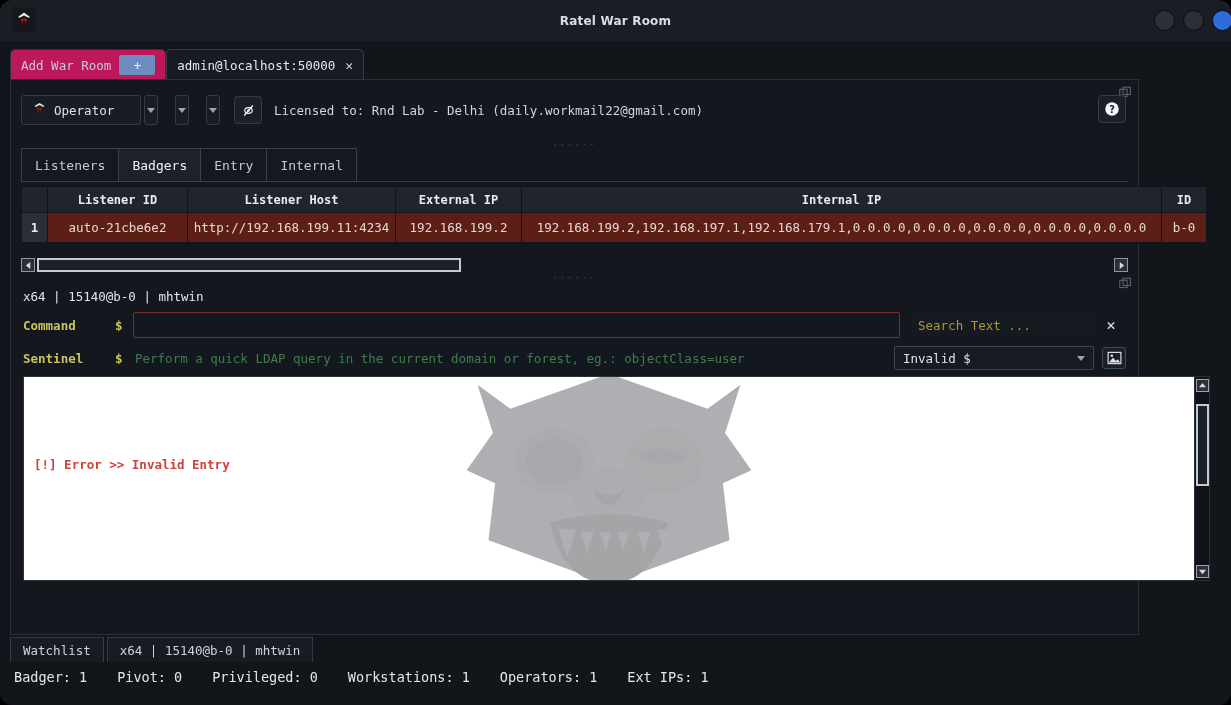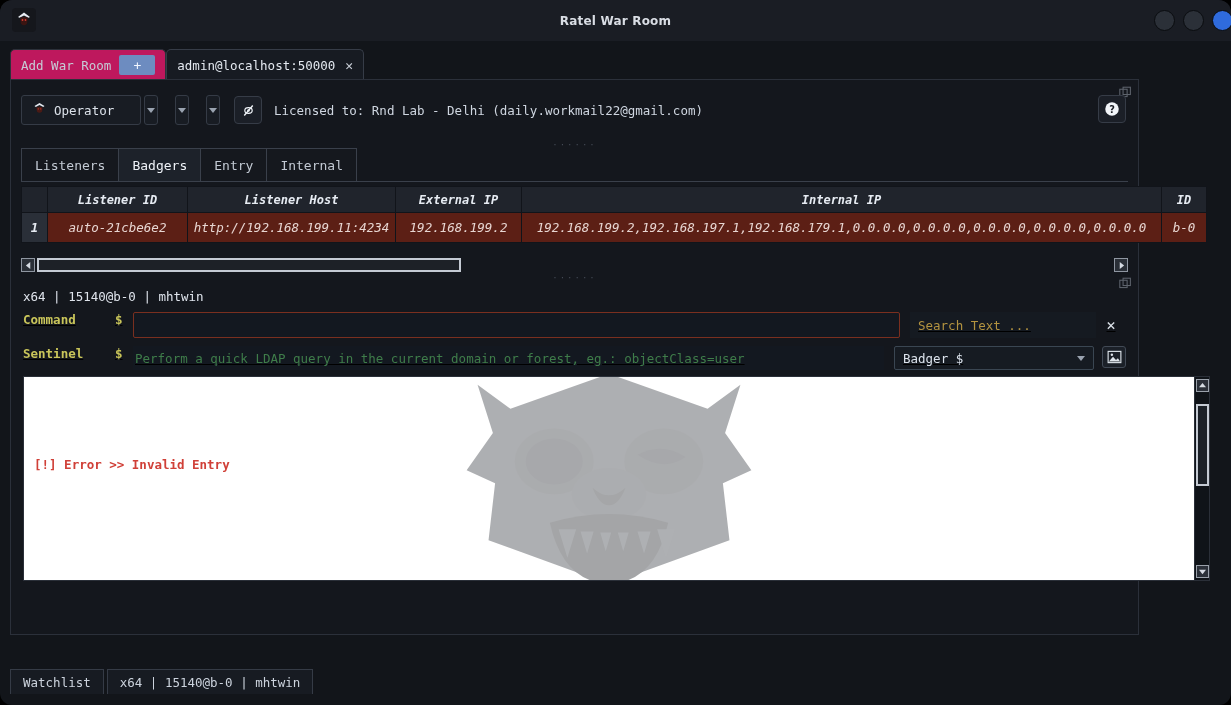--- a/index.html
+++ b/index.html
@@ -127,21 +127,21 @@
     height: 27px; padding: 16px 13px;
     display: flex; align-items: center;
     font-size: 13px; color: #c2c9d3;
     background: #15181e;
     border: 1px solid #3a404b; border-bottom: none;
     margin-right: -1px;
   }
   .ptab.active { background: #1d222a; color: #eef2f7; }
 
   
-  #table-wrap { margin: 4px 10px 0 10px; position: relative; font-style: italic; }
+  #table-wrap { margin: 4px 10px 0 10px; position: relative; }
   table.grid { width: 100%; border-collapse: collapse; table-layout: fixed; }
   table.grid th {
     background: #20242c; color: #e6ebf2;
     font-size: 12px; font-weight: bold;
     height: 26px;
     border: 1px solid #11141a;
     text-align: center;
   }
   table.grid th.corner { width: 26px; background: #20242c; }
   table.grid td {
@@ -170,21 +170,21 @@
   .sb-thumb { position: absolute; left: 2px; top: 0; width: 424px; height: 14px; background: #1d2127; border: 2px solid #c4cad3; }
   #hscroll-right-icon { margin-left: auto; }
 
   
   #session-line {
     margin: 6px 12px 0 12px;
     font-size: 12.5px; color: #dfe4ec;
   }
 
   
-  .cmd-row { display: flex; margin: 8px 12px 0 12px; gap: 0; text-decoration: underline; }
+  .cmd-row { display: flex; align-items: center; margin: 8px 12px 0 12px; gap: 0; }
   .cmd-label { font-size: 12.5px; font-weight: bold; color: #c9c55a; width: 92px; }
   .cmd-dollar { font-size: 12.5px; font-weight: bold; color: #c9c55a; width: 18px; }
   .cmd-input {
     flex: 1; height: 26px;
     background: #131820; border: 1px solid #7a2f1f; border-radius: 2px;
   }
   .sentinel-input {
     flex: 1; height: 24px;
     background: #131820; border: none;
     display: flex; align-items: center;
@@ -237,21 +237,21 @@
   #vscroll { width: 15px; background: #0f1318; border: 1px solid #2a2f38; border-left: none;
              display: flex; flex-direction: column; align-items: center; padding: 2px 0; }
   .vsb-btn { width: 13px; height: 13px; border: 1px solid #9aa1ab; background: #2b3039;
              display: flex; align-items: center; justify-content: center; }
   .vsb-track { flex: 1; width: 13px; position: relative; }
   .vsb-thumb { position: absolute; left: 0; top: 12px; width: 13px; height: 82px;
                background: #1b2027; border: 2px solid #c4cad3; }
 
   
   #bottom-tabs {
-    position: absolute; left: 10px; top: 668px;
+    position: absolute; left: 10px; top: 636px;
     width: 1211px; height: 26px;
     display: flex; align-items: flex-end;
   }
   .btab {
     height: 25px; padding: 0 12px;
     display: flex; align-items: center;
     font-size: 12.5px; color: #ccd3dd;
     background: #171b22; border: 1px solid #353b46; border-bottom: none;
     margin-right: 3px;
   }
@@ -448,21 +448,21 @@
       <div class="x-btn">✕</div>
     </div>
 
     <div class="cmd-row">
       <span class="cmd-label">Sentinel</span>
       <span class="cmd-dollar">$</span>
       <div class="sentinel-input">
         <span>Perform a quick LDAP query in the current domain or forest, eg.: objectClass=user</span>
       </div>
       <div class="domain-combo">
-        <span>Badger $</span>
+        <span>Invalid $</span>
         <i class="tri-down"></i>
       </div>
       <div class="img-btn">
         <svg width="15" height="14" viewBox="0 0 20 18">
           <rect x="1.5" y="1.5" width="17" height="15" fill="none" stroke="#dfe5ec" stroke-width="1.5"></rect>
           <circle cx="6.5" cy="6" r="1.6" fill="#dfe5ec"></circle>
           <path d="M2.5 15 L8 8.5 L12 13 L14.5 10.5 L17.5 15 Z" fill="#dfe5ec"></path>
         </svg>
       </div>
     </div>
@@ -528,14 +528,22 @@
 
   <div id="bottom-tabs">
     <div class="btab">
       <span>Watchlist</span>
     </div>
     <div class="btab">
       <span>x64 | 15140@b-0 | mhtwin</span>
     </div>
   </div>
 
+  <div id="statusbar">
+    <span>Badger: 1</span>
+    <span>Pivot: 0</span>
+    <span>Privileged: 0</span>
+    <span>Workstations: 1</span>
+    <span>Operators: 1</span>
+    <span>Ext IPs: 1</span>
+  </div>
 
 </div>
 
 </body></html>

